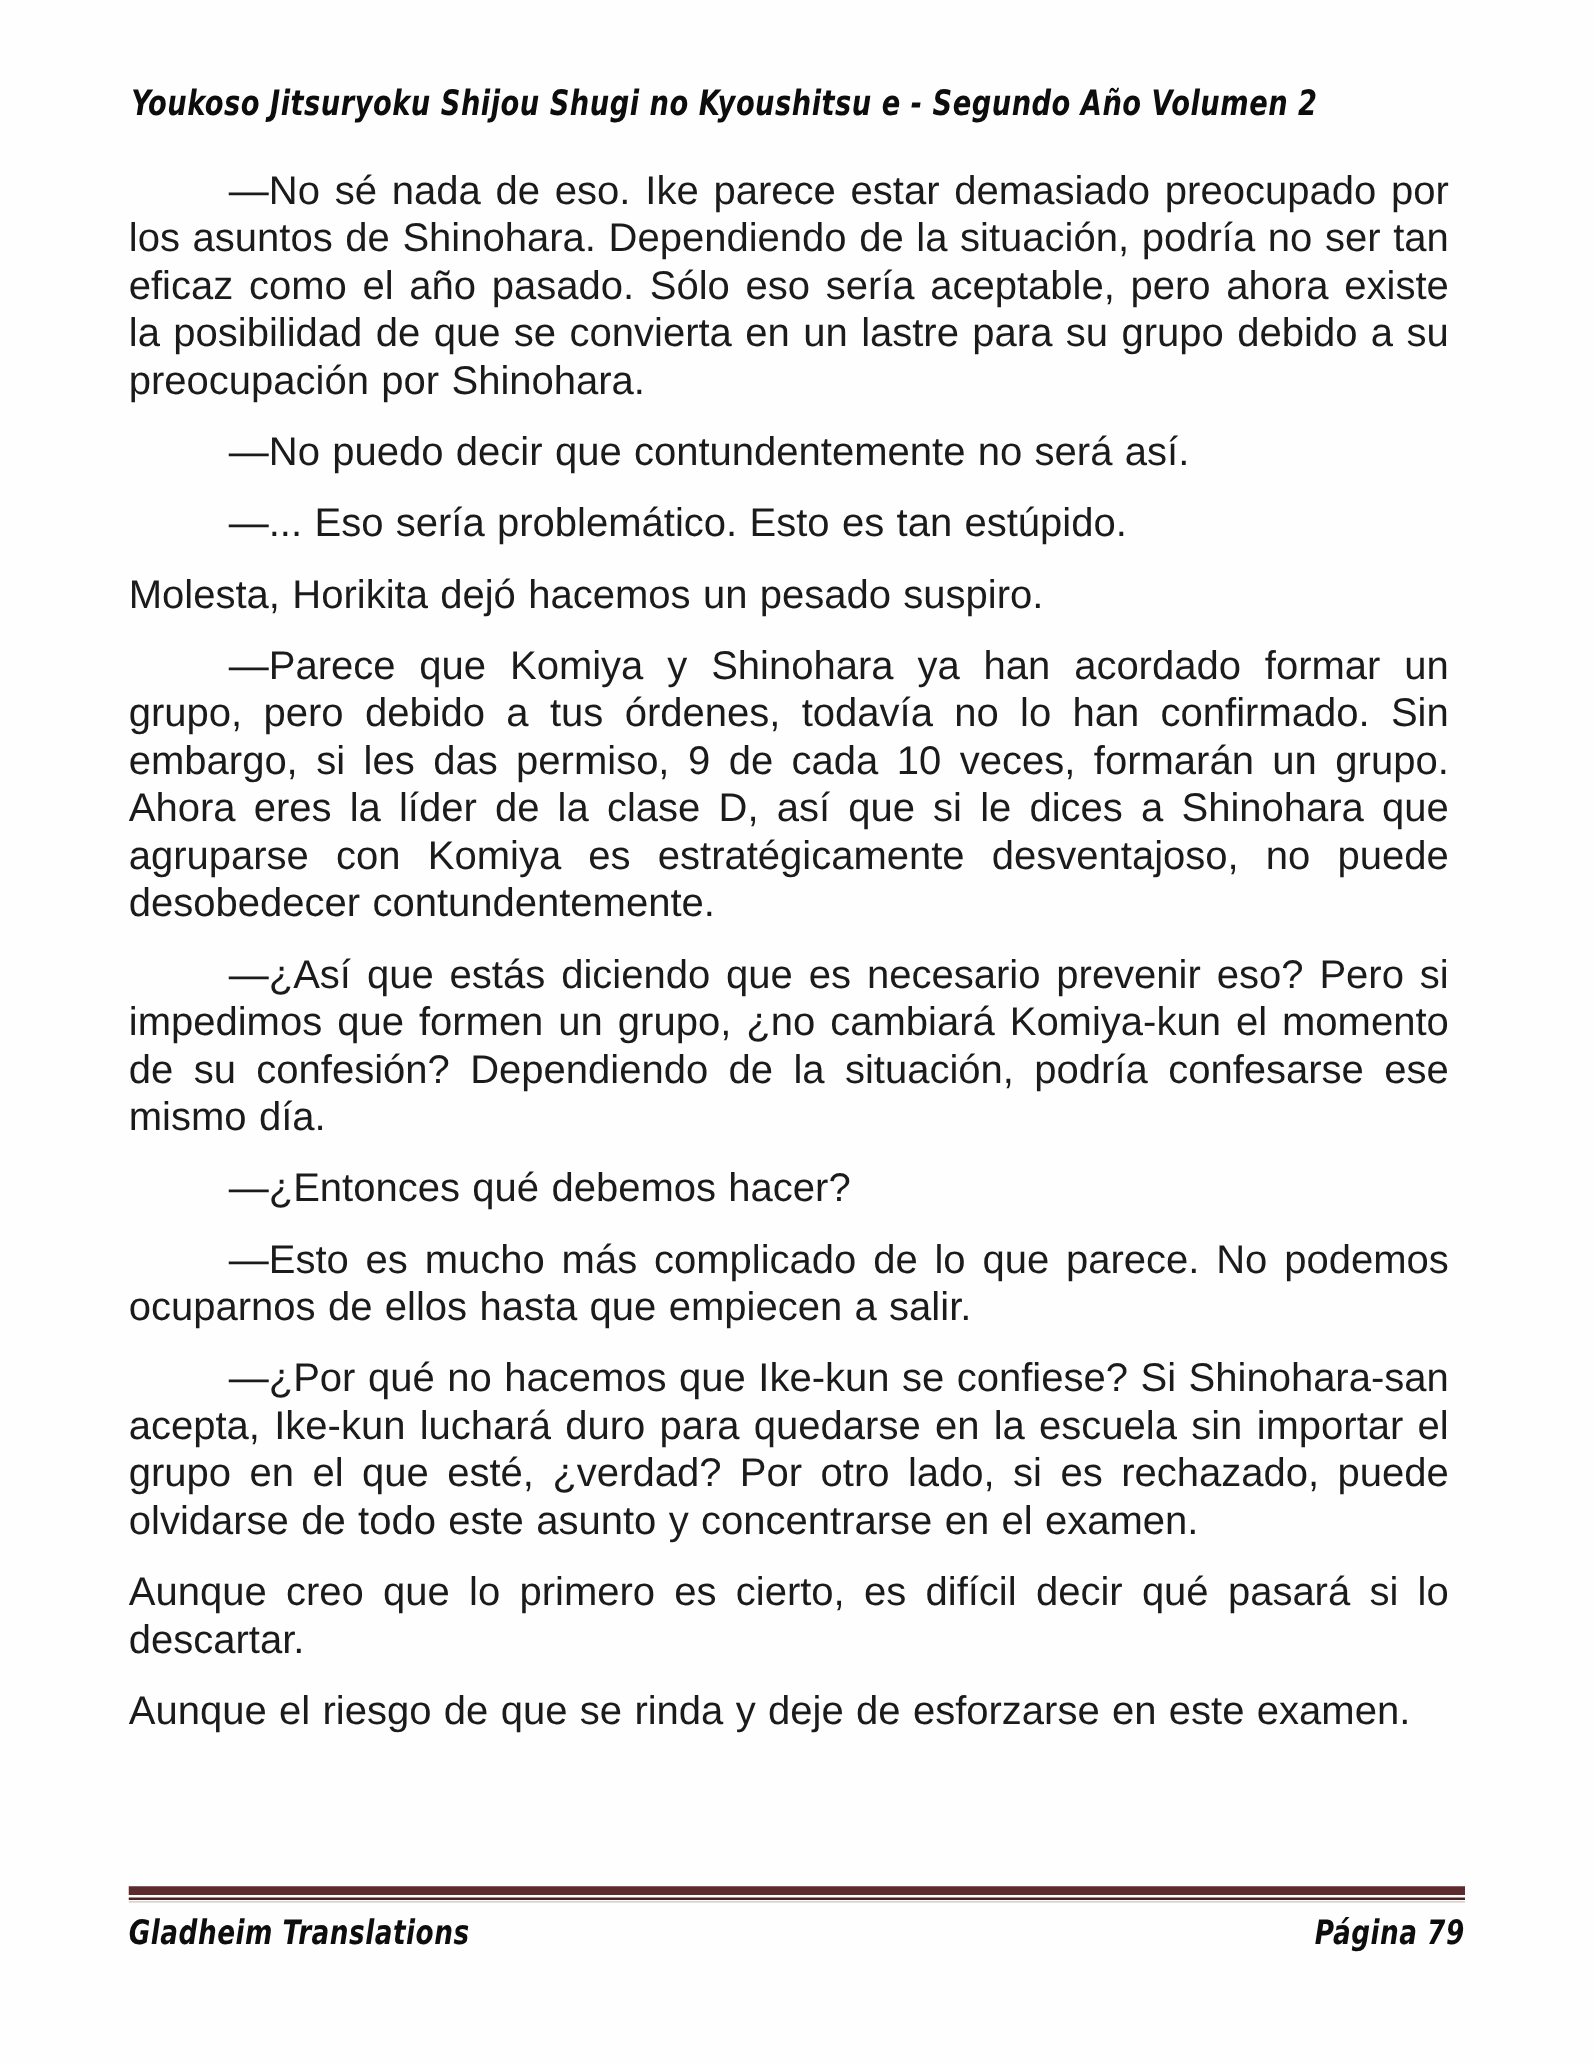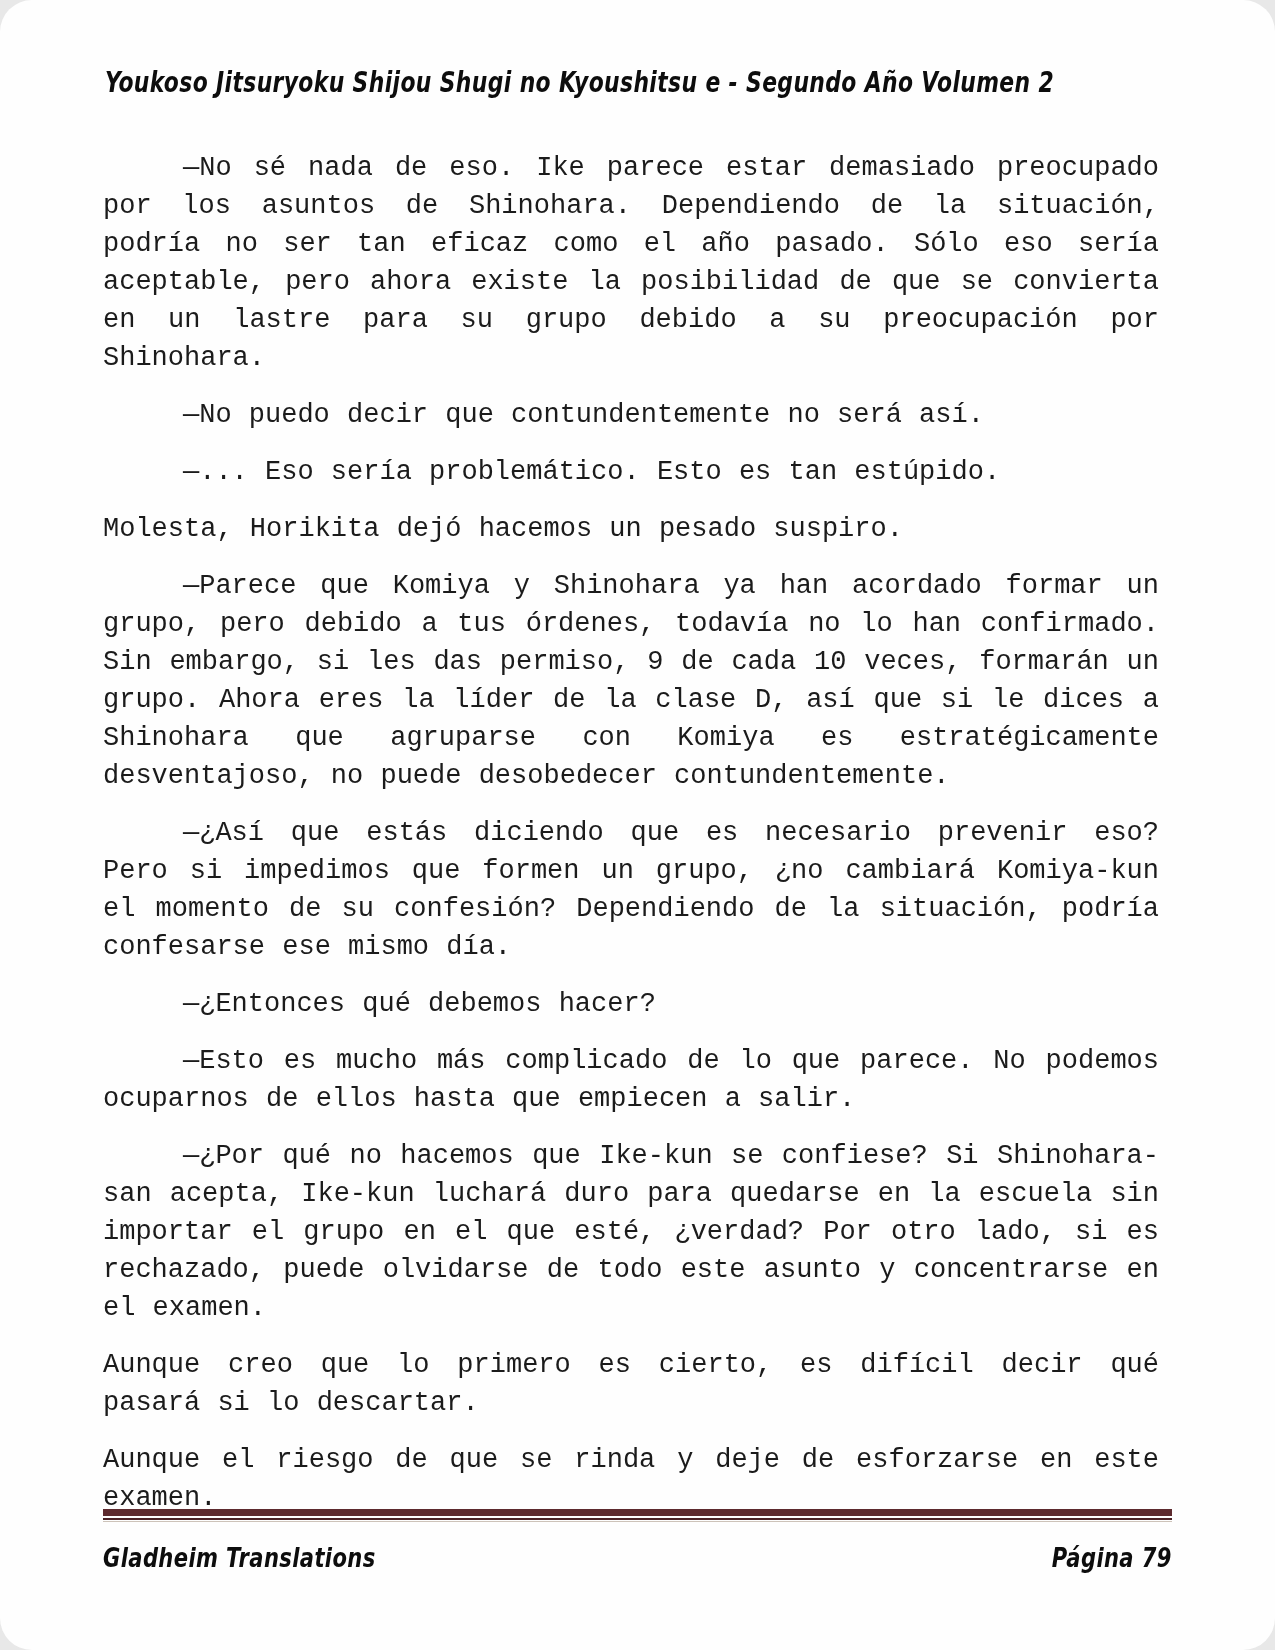--- a/index.html
+++ b/index.html
@@ -9,21 +9,20 @@
   }
   .page {
     position: relative;
     width: 1275px;
     height: 1650px;
     margin: 0 auto;
     background: #fefefe;
     font-family: "Liberation Sans", sans-serif;
     color: #1b1b1b;
     overflow: hidden;
-    border-radius: 32px;
   }
 
   
   .display-font {
     font-family: "DejaVu Sans", sans-serif;
     font-weight: bold;
     font-style: italic;
     white-space: nowrap;
     display: inline-block;
     transform: scaleX(0.78);
@@ -38,26 +37,25 @@
     top: 66px;
     width: 1069px;
   }
   .page-header .display-font {
     font-size: 28px;
   }
 
   .document-body {
     position: absolute;
     left: 103px;
-    top: 149px;
+    top: 133px;
     width: 1056px;
-    font-size: 27px;
+    font-size: 32px;
     line-height: 38px;
     text-align: justify;
-    font-family: Liberation Mono, monospace;
   }
   .para {
     margin: 0 0 19px 0;
     word-spacing: 1px;
   }
   .para.indent {
     text-indent: 80px;
   }
 
   .page-footer {
@@ -68,21 +66,21 @@
   }
   .rule-thick { height: 7px;  background: #5d2a2e; }
   .rule-gap   { height: 2px;  background: transparent; }
   .rule-thin  { height: 2px;  background: #4a2226; }
   .rule-faint { height: 1px;  background: #cdc3b9; margin-top: 1px; }
 
   .footer-row {
     display: flex;
     justify-content: space-between;
     align-items: baseline;
-    margin-top: 20px;
+    margin-top: 9px;
   }
   .footer-row .display-font {
     font-size: 27px;
   }
   .footer-page .display-font {
     transform-origin: right center;
   }
 </style>
 </head>
 <body>

